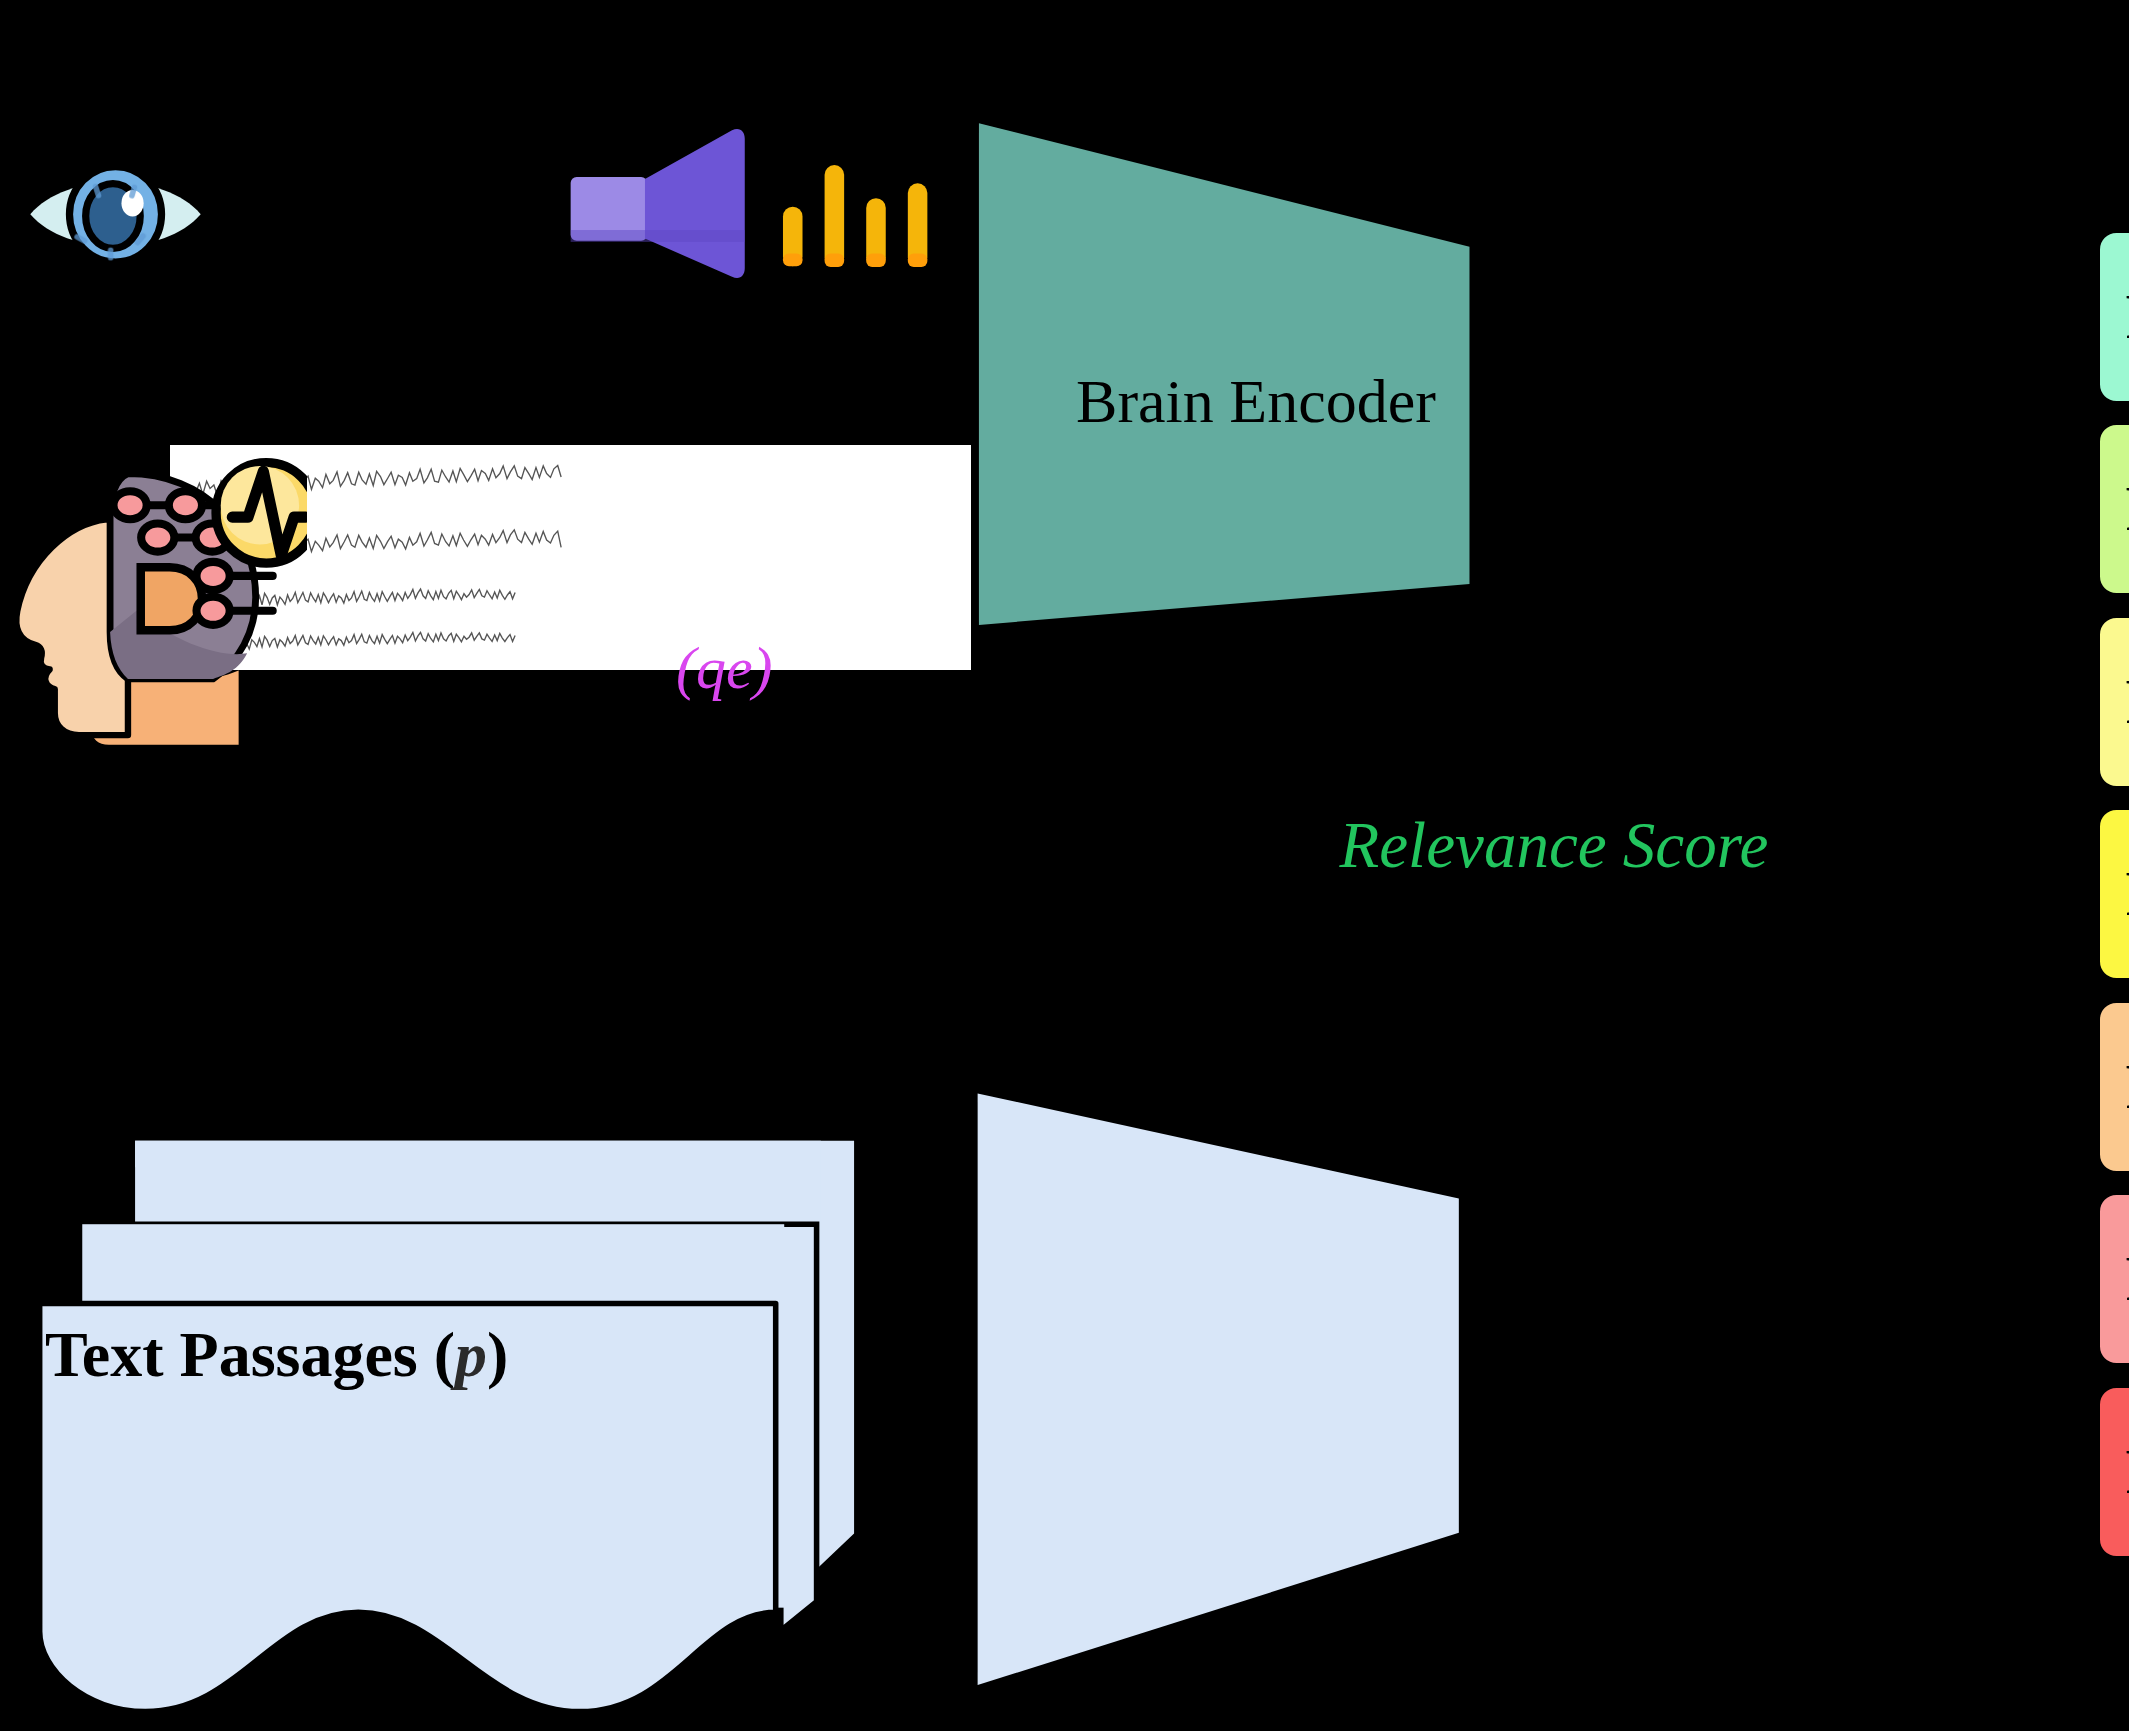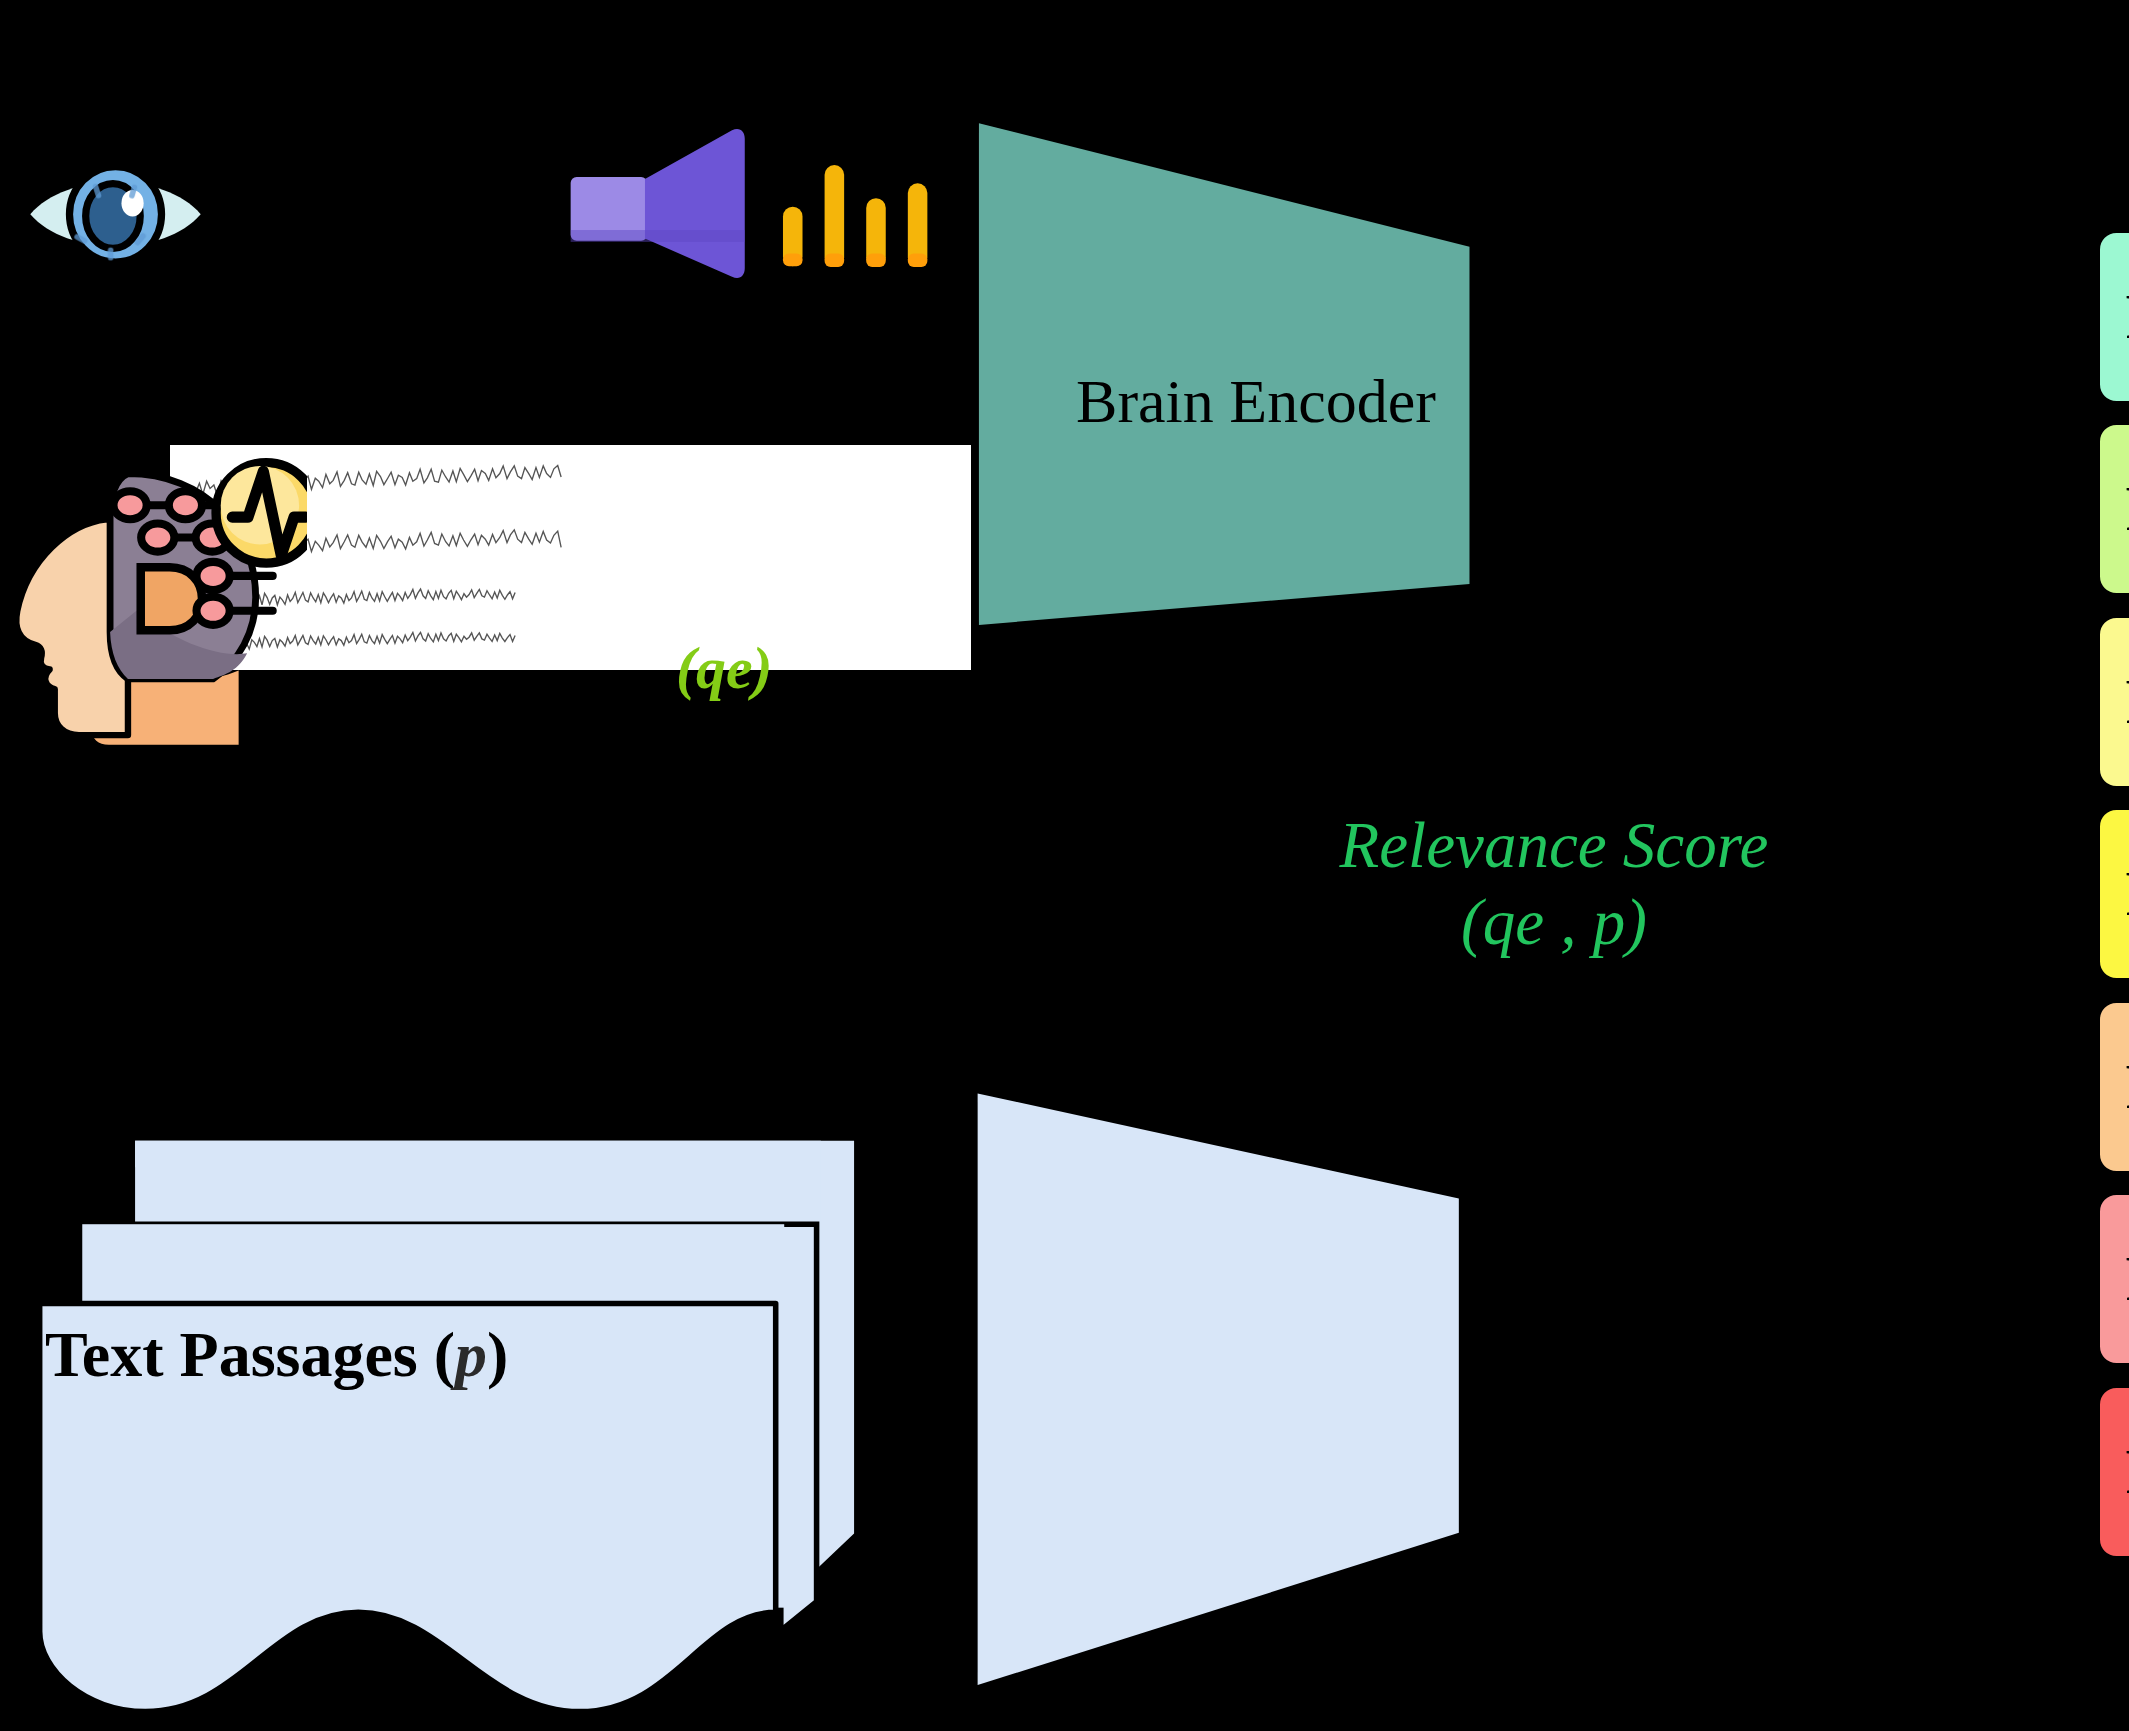--- a/index.html
+++ b/index.html
@@ -15,21 +15,21 @@
     font-weight:400;white-space:nowrap;
   }
   
   .rel{
     position:absolute;color:#22c55e;font-style:italic;
     font-family:"Liberation Serif","DejaVu Serif",serif;
     text-align:center;white-space:nowrap;line-height:1.12;
   }
   
   .qe{
-    position:absolute;color:#84cc16;font-style:italic;font-weight:700;
+    position:absolute;color:#d946ef;font-style:italic;font-weight:400;
     font-family:"Liberation Serif","DejaVu Serif",serif;white-space:nowrap;
   }
   
   .pbox{
     position:absolute;left:2093px;width:430px;height:182px;
     border:7.2px solid #000;border-radius:23.4px;box-sizing:border-box;
     display:flex;align-items:center;
   }
   .pbox span{
     padding-left:25.6px;color:#000;font-weight:700;font-size:64px;
@@ -121,21 +121,20 @@
   </svg>
 
   <div class="qe" style="left:676px;top:634px;font-size:60px">(qe)</div>
 
   <svg class="abs" style="left:967px;top:119px;width:511px;height:511px" viewBox="0 0 1200 1200" preserveAspectRatio="none">
     <polygon points="28,10 1180,300 1180,1092 28,1188" fill="#63ac9f"></polygon>
   </svg>
   <div class="enc-label" style="left:1022px;top:366px;width:468px;font-size:62px">Brain Encoder</div>
 
   <div class="rel" style="left:1192px;top:809px;width:724px;font-size:65px">Relevance Score</div>
-  <div class="rel" style="left:1192px;top:886px;width:724px;font-size:65px">(qe , p)</div>
 
   <svg class="abs" style="left:8.5px;top:1116px;width:903px;height:605px" viewBox="0 0 2120 1420" preserveAspectRatio="none">
 
     <path d="M296 58 L1984 58 L1984 980 L1900 1060 L1900 120 L296 120 Z" fill="#d8e6f8"></path>
     <rect x="296" y="58" width="1610" height="820" fill="#d8e6f8"></rect>
 
     <path d="M172 254 L1896 254 L1896 1140 L1812 1208 L1812 316 L172 316 Z" fill="#d8e6f8" stroke="#000" stroke-width="13"></path>
     <rect x="172" y="254" width="1648" height="900" fill="#d8e6f8"></rect>
 
     <path d="M72 440 L1800 440 L1800 1165

